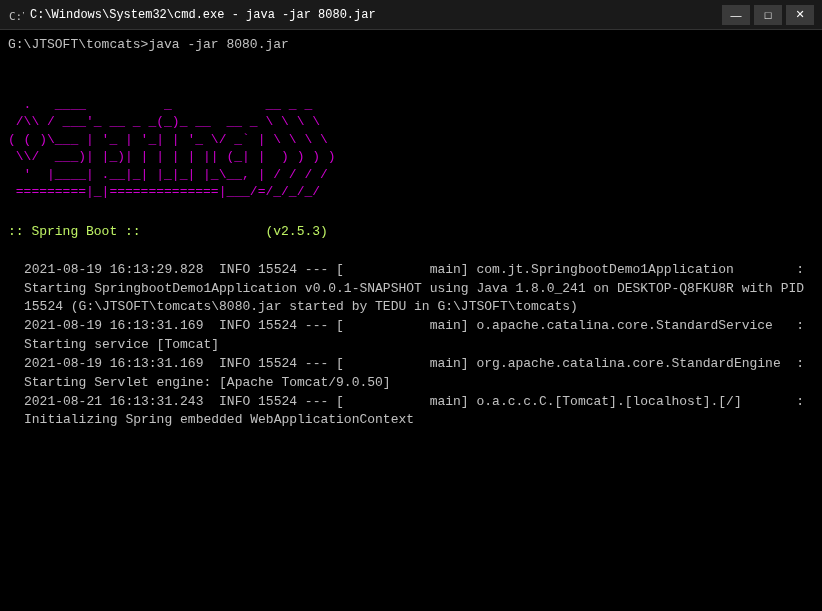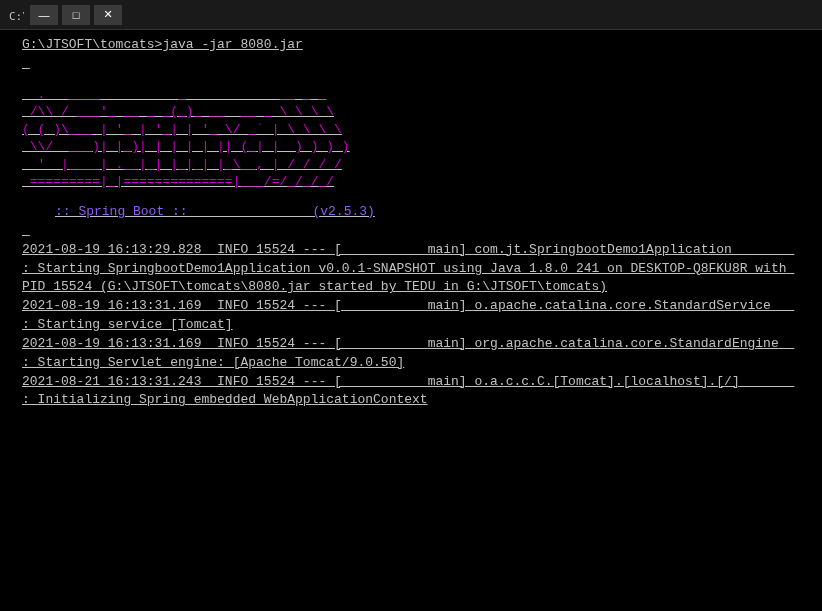--- a/index.html
+++ b/index.html
@@ -66,68 +66,68 @@
     }
 
     .title-bar-btn.close {
       background: #3a3a3a;
     }
 
     .console {
       flex: 1;
       background: #000000;
       color: #c0c0c0;
-      padding: 6px 22px;
+      padding: 6px 8px;
       font-size: 13px;
       line-height: 1.45;
       overflow: hidden;
       font-family: 'Courier New', Courier, monospace;
-      text-decoration: underline;
     }
 
     .line {
       white-space: pre-wrap;
       word-break: break-all;
     }
 
     .spring-logo {
       color: #cc00cc;
       font-family: 'Courier New', Courier, monospace;
       font-size: 13px;
       line-height: 1.35;
       white-space: pre;
-      margin: 12px 0;
+      margin: 22px 0;
     }
 
     .spring-version {
-      color: #8b5cf6;
+      color: #bef264;
       font-size: 13px;
-      margin-left: 33px;
     }
 
     .log-line {
       color: #c0c0c0;
       font-size: 13px;
+      margin-left: 16px;
     }
 
     .prompt-line {
       color: #c0c0c0;
     }
   </style>
 </head>
 <body>
 
 <div class="window">
   <div class="title-bar">
     <span class="title-bar-icon">
       <svg width="16" height="16" viewBox="0 0 16 16">
         <rect width="16" height="16" fill="#1a1a1a"></rect>
         <text x="1" y="13" font-size="11" fill="#c0c0c0" font-family="monospace">C:\</text>
       </svg>
     </span>
+    <span class="title-bar-text">C:\Windows\System32\cmd.exe - java  -jar 8080.jar</span>
     <div class="title-bar-controls">
       <button class="title-bar-btn">—</button>
       <button class="title-bar-btn">□</button>
       <button class="title-bar-btn close">✕</button>
     </div>
   </div>
 
   <div class="console">
     <div class="line prompt-line">G:\JTSOFT\tomcats&gt;java -jar 8080.jar</div>
     <div class="line">&nbsp;</div>

